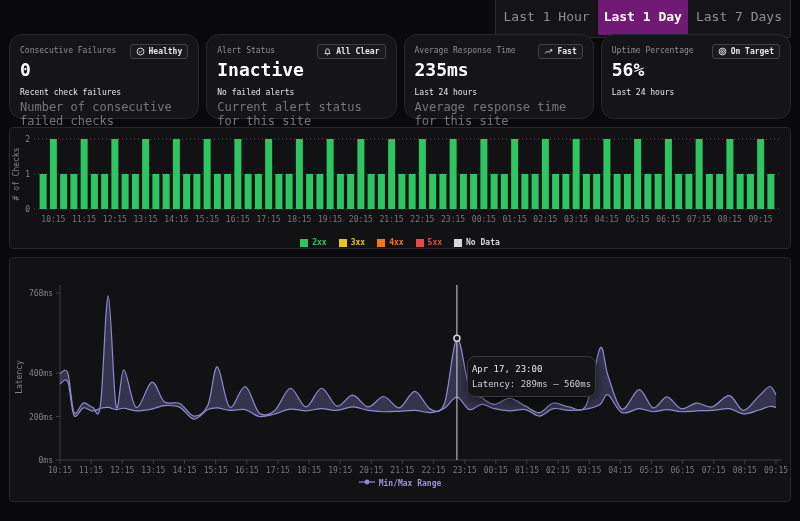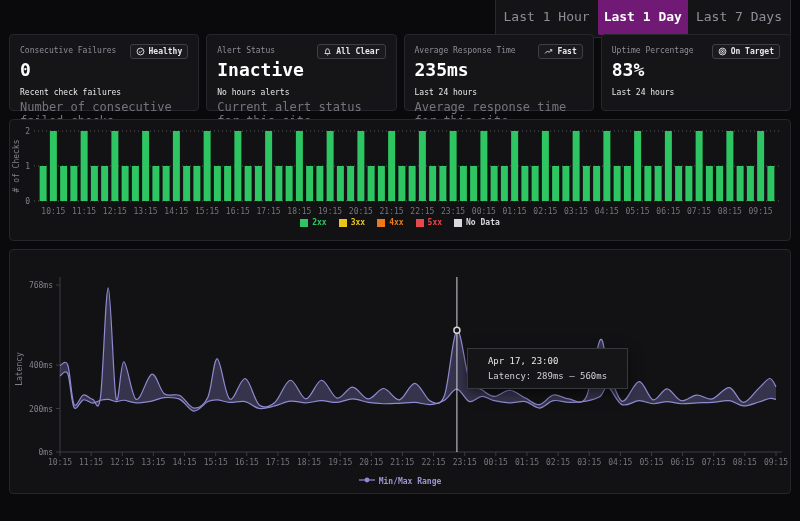--- a/index.html
+++ b/index.html
@@ -5,39 +5,39 @@
   html,body{margin:0;padding:0;background:#0a0a0c;}
   body{width:800px;height:521px;overflow:hidden;font-family:"DejaVu Sans Mono",monospace;color:#e4e4e7;}
   .page{padding:6px 9px;}
   
   .topbar{display:flex;justify-content:flex-end;align-items:center;height:20px;margin-bottom:8px;}
   .range-group{display:flex;gap:2px;background:#141416;border:1px solid #2a2a2e;border-radius:3px;padding:2px;}
   .range-btn{font-family:inherit;font-size:13px;padding:11px 6px;color:#8e8e96;background:transparent;border:none;border-radius:2px;cursor:pointer;white-space:nowrap;}
   .range-btn.active{background:#701a75;color:#ffffff;font-weight:bold;}
   
   .stats{display:flex;gap:7px;}
-  .card{flex:1;background:#151518;border:1px solid #27272b;border-radius:4px;padding:9px 10px 0;height:66px;}
+  .card{flex:1;background:#151518;border:1px solid #27272b;border-radius:13px;padding:9px 10px 8px;height:66px;}
   .card-head{display:flex;justify-content:space-between;align-items:flex-start;}
   .card-title{font-size:8px;color:#8e8e96;padding-top:2px;}
   .badge{display:flex;align-items:flex-start;gap:4px;border:1px solid #3f3f46;background:#1b1b1f;border-radius:3px;padding:2px 5px;font-size:8px;font-weight:bold;color:#e8e8ea;white-space:nowrap;}
   .badge svg{display:block;}
   .card-value{font-size:18px;font-weight:bold;color:#ffffff;margin-top:2px;line-height:1;}
   .card-sub{font-size:8px;font-weight:normal;color:#e8e8ea;margin-top:9px;}
   .card-desc{font-size:12px;color:#74747d;margin-top:3px;}
   
   .panel{position:relative;background:#121214;border:1px solid #27272b;border-radius:4px;margin-top:8px;}
   .panel.bars{height:120px;}
   .panel.latency{height:243px;}
   .panel svg.chart{display:block;width:100%;height:100%;}
   .legend-row{position:absolute;left:0;right:0;display:flex;justify-content:center;align-items:center;gap:12px;font-size:8px;}
-  .legend-row.bars-legend{bottom:13px;}
-  .legend-row.lat-legend{bottom:7px;}
+  .legend-row.bars-legend{bottom:1px;}
+  .legend-row.lat-legend{bottom:13px;}
   .legend-item{display:flex;align-items:center;gap:4px;font-weight:bold;}
   .legend-swatch{width:8px;height:8px;display:inline-block;}
-  .tooltip{position:absolute;top:98px;left:460px;background:#151518;border:1px solid #38383f;border-radius:0;padding:7px 20px;font-size:9px;color:#d4d4d8;box-shadow:0 4px 12px rgba(0,0,0,.55);white-space:nowrap;}
+  .tooltip{position:absolute;top:98px;left:460px;background:#151518;border:1px solid #38383f;border-radius:8px;padding:7px 4px;font-size:9px;color:#d4d4d8;box-shadow:0 4px 12px rgba(0,0,0,.55);white-space:nowrap;}
   .tooltip .t-title{margin-bottom:5px;color:#e8e8ea;}
   .tooltip .t-text{color:#cfcfd6;}
 </style>
 </head>
 <body>
 
 <div class="page">
 
   <div class="topbar">
     <div class="range-group">
@@ -74,21 +74,21 @@
           <span>
               <svg width="9" height="9" viewBox="0 0 10 10">
                 <path d="M2 7.2h6C7.2 6.5 7 5.6 7 4.6 7 2.6 6 2 5 2S3 2.6 3 4.6c0 1-.2 1.9-1 2.6Z" fill="none" stroke="#e8e8ea" stroke-width="1"></path>
                 <path d="M4.2 8.5a.9.9 0 0 0 1.6 0" fill="none" stroke="#e8e8ea" stroke-width="1"></path>
               </svg>
             </span>
           <span>All Clear</span>
         </span>
       </div>
       <div class="card-value">Inactive</div>
-      <div class="card-sub">No hours alerts</div>
+      <div class="card-sub">No failed alerts</div>
       <div class="card-desc">Current alert status for this site</div>
     </div>
 
     <div class="card">
       <div class="card-head">
         <span class="card-title">Average Response Time</span>
         <span class="badge">
           <span>
               <svg width="9" height="9" viewBox="0 0 10 10">
                 <path d="M1.2 7.2L4 4.4l1.6 1.6 3-3" fill="none" stroke="#e8e8ea" stroke-width="1"></path>
@@ -110,21 +110,21 @@
           <span>
               <svg width="9" height="9" viewBox="0 0 10 10">
                 <circle cx="5" cy="5" r="3.8" fill="none" stroke="#e8e8ea" stroke-width="1"></circle>
                 <circle cx="5" cy="5" r="2" fill="none" stroke="#e8e8ea" stroke-width="1"></circle>
                 <circle cx="5" cy="5" r="0.7" fill="#e8e8ea"></circle>
               </svg>
             </span>
           <span>On Target</span>
         </span>
       </div>
-      <div class="card-value">83%</div>
+      <div class="card-value">56%</div>
       <div class="card-sub">Last 24 hours</div>
     </div>
 
   </div>
 
   <div class="panel bars">
     <svg id="bars-svg" class="chart" viewBox="0 0 780 118">
         <line x1="24" y1="80" x2="772" y2="80" stroke="#55555c" stroke-width="1" stroke-dasharray="1 3"></line>
         <text x="20" y="83" fill="#80808a" font-size="8" text-anchor="end" font-family="DejaVu Sans Mono, monospace">0</text>
         <line x1="24" y1="45" x2="772" y2="45" stroke="#55555c" stroke-width="1" stroke-dasharray="1 3"></line>

